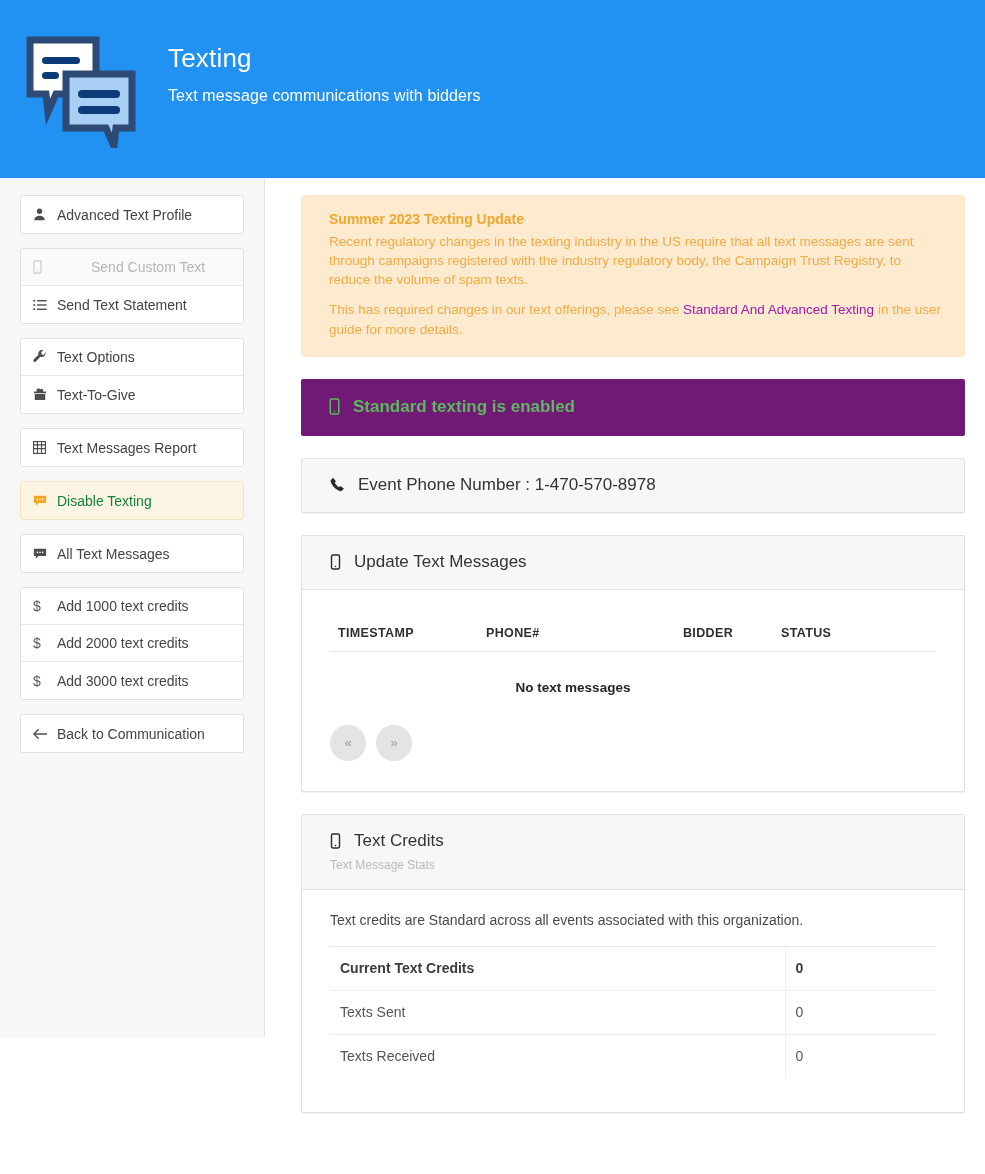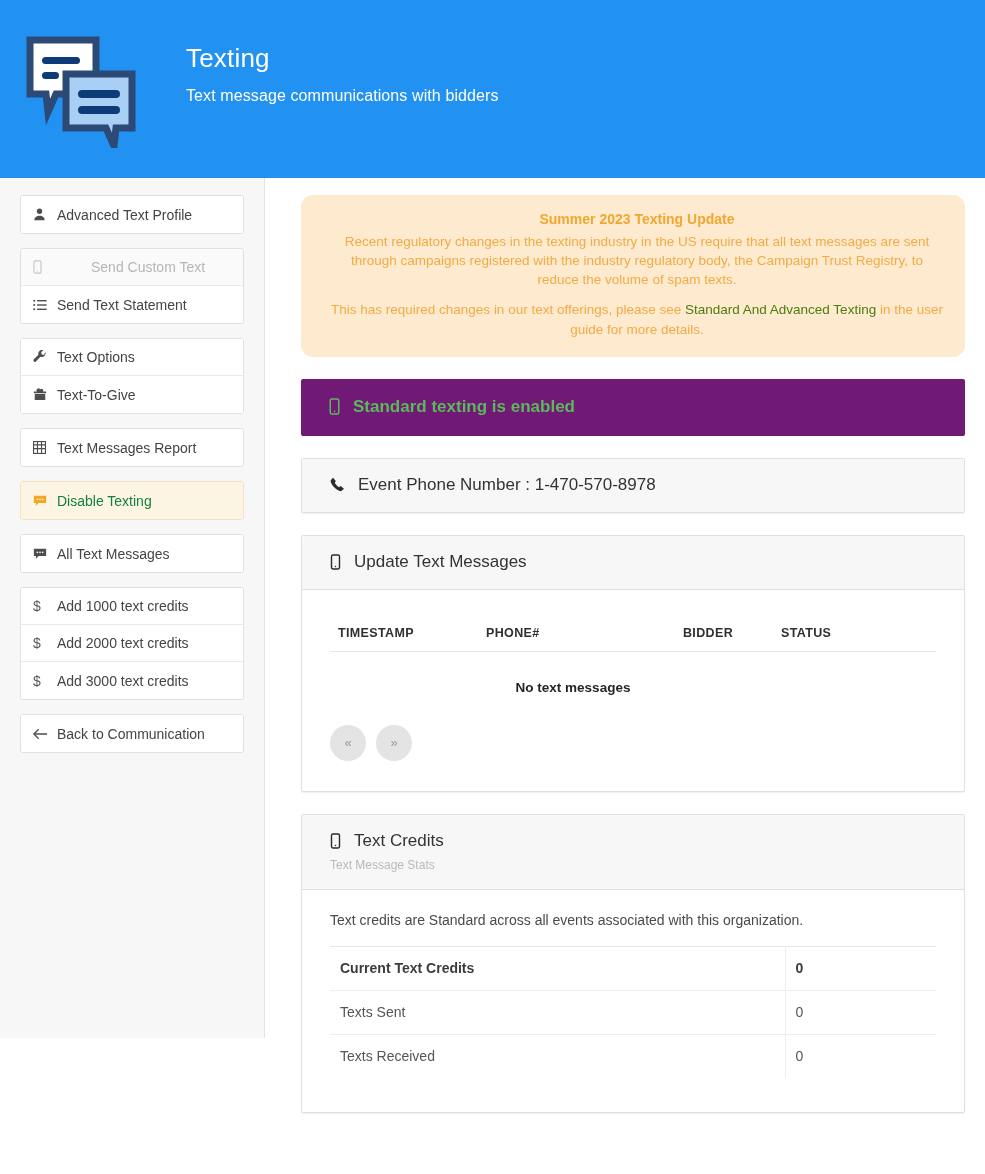--- a/index.html
+++ b/index.html
@@ -33,21 +33,21 @@
     padding: 28px 0 0 22px;
   }
   .header-icon {
     width: 118px;
     height: 118px;
     flex: 0 0 118px;
     position: relative;
     margin-top: 2px;
   }
   .header-text {
-    margin-left: 46px;
+    margin-left: 28px;
     padding-top: 16px;
   }
   .header-title {
     color: #ffffff;
     font-size: 26px;
     font-weight: 400;
     line-height: 1.1;
     letter-spacing: 0.2px;
   }
   .header-sub {
@@ -125,40 +125,39 @@
     color: #15803d;
   }
   .nav-item.warn .nav-ico { color: #f5a623; }
   .nav-group.warn-group { border-color: #f3e3c3; }
 
   .nav-item.money .nav-ico { font-size: 14px; color: #5a5a5a; }
 
   
   .alert-warning {
     background: #fdeacf;
-    border-radius: 12px;
+    border-radius: 4px;
     padding: 16px 20px 18px 28px;
     margin-bottom: 22px;
-    text-align: center;
   }
   .alert-title {
     color: #f0a830;
     font-size: 14px;
     font-weight: bold;
     margin-bottom: 5px;
   }
   .alert-para {
     color: #f3ab45;
     font-size: 13.5px;
     line-height: 1.42;
     margin: 0 0 11px 0;
   }
   .alert-para:last-child { margin-bottom: 0; }
   .alert-link {
-    color: #4d7c0f;
+    color: #a21caf;
     text-decoration: none;
     cursor: pointer;
   }
 
   .alert-success {
     background: #701a75;
     border-radius: 2px;
     padding: 18px 20px 19px 28px;
     margin-bottom: 22px;
     display: flex;

